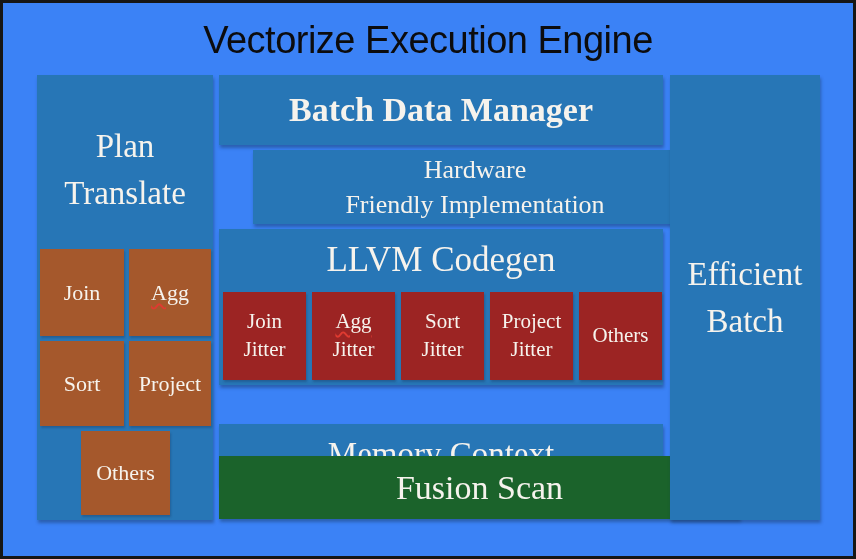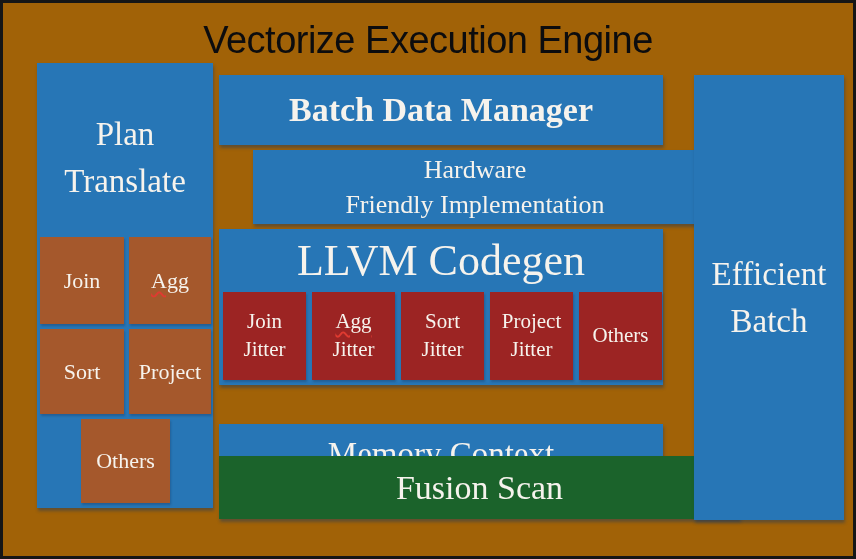--- a/index.html
+++ b/index.html
@@ -6,21 +6,21 @@
     margin: 0;
     padding: 0;
     background: #ffffff;
     font-family: "Liberation Sans", sans-serif;
   }
   .stage {
     position: relative;
     width: 856px;
     height: 559px;
     box-sizing: border-box;
-    background: #a16207;
+    background: #3b82f6;
     border: 3px solid #161616;
     overflow: hidden;
   }
   .title {
     position: absolute;
     left: 0; right: 0;
     top: 16px;
     text-align: center;
     font-family: "Liberation Sans", sans-serif;
     font-size: 38px;
@@ -33,22 +33,22 @@
     background: #2776B6;
     box-shadow: 1px 3px 3px rgba(25, 55, 95, 0.45);
     color: #F6F3ED;
     font-family: "Liberation Serif", "DejaVu Serif", serif;
     display: flex;
     align-items: center;
     justify-content: center;
     text-align: center;
     box-sizing: border-box;
   }
-  .left-panel   { left: 34px;  top: 60px;  width: 176px; height: 445px; display: block; }
-  .right-panel  { left: 667px; top: 72px;  width: 150px; height: 445px; margin-left: 24px; }
+  .left-panel   { left: 34px;  top: 72px;  width: 176px; height: 445px; display: block; }
+  .right-panel  { left: 667px; top: 72px;  width: 150px; height: 445px; }
   .panel-title {
     font-size: 33px;
     line-height: 1.42;
     text-align: center;
     color: #F6F3ED;
   }
   .left-panel .panel-title { margin-top: 48px; }
   .op-box {
     position: absolute;
     background: #A5582C;
@@ -68,21 +68,21 @@
   .op-others  { left: 44px; top: 356px; width: 89px; height: 84px; }
 
   .mid-batch    { left: 216px; top: 72px;  width: 444px; height: 70px;  font-size: 34px; font-weight: bold; }
   .mid-hardware { left: 216px; top: 147px; width: 444px; height: 74px;  font-size: 26px; line-height: 1.35; margin-left: 34px; }
   .mid-llvm     { left: 216px; top: 226px; width: 444px; height: 156px; display: block; }
   .llvm-heading {
     height: 58px;
     display: flex;
     align-items: center;
     justify-content: center;
-    font-size: 44px;
+    font-size: 35px;
     padding-top: 4px;
     box-sizing: border-box;
   }
   .jitter-row {
     position: absolute;
     left: 4px;
     top: 63px;
     width: 439px;
     height: 88px;
     display: flex;

